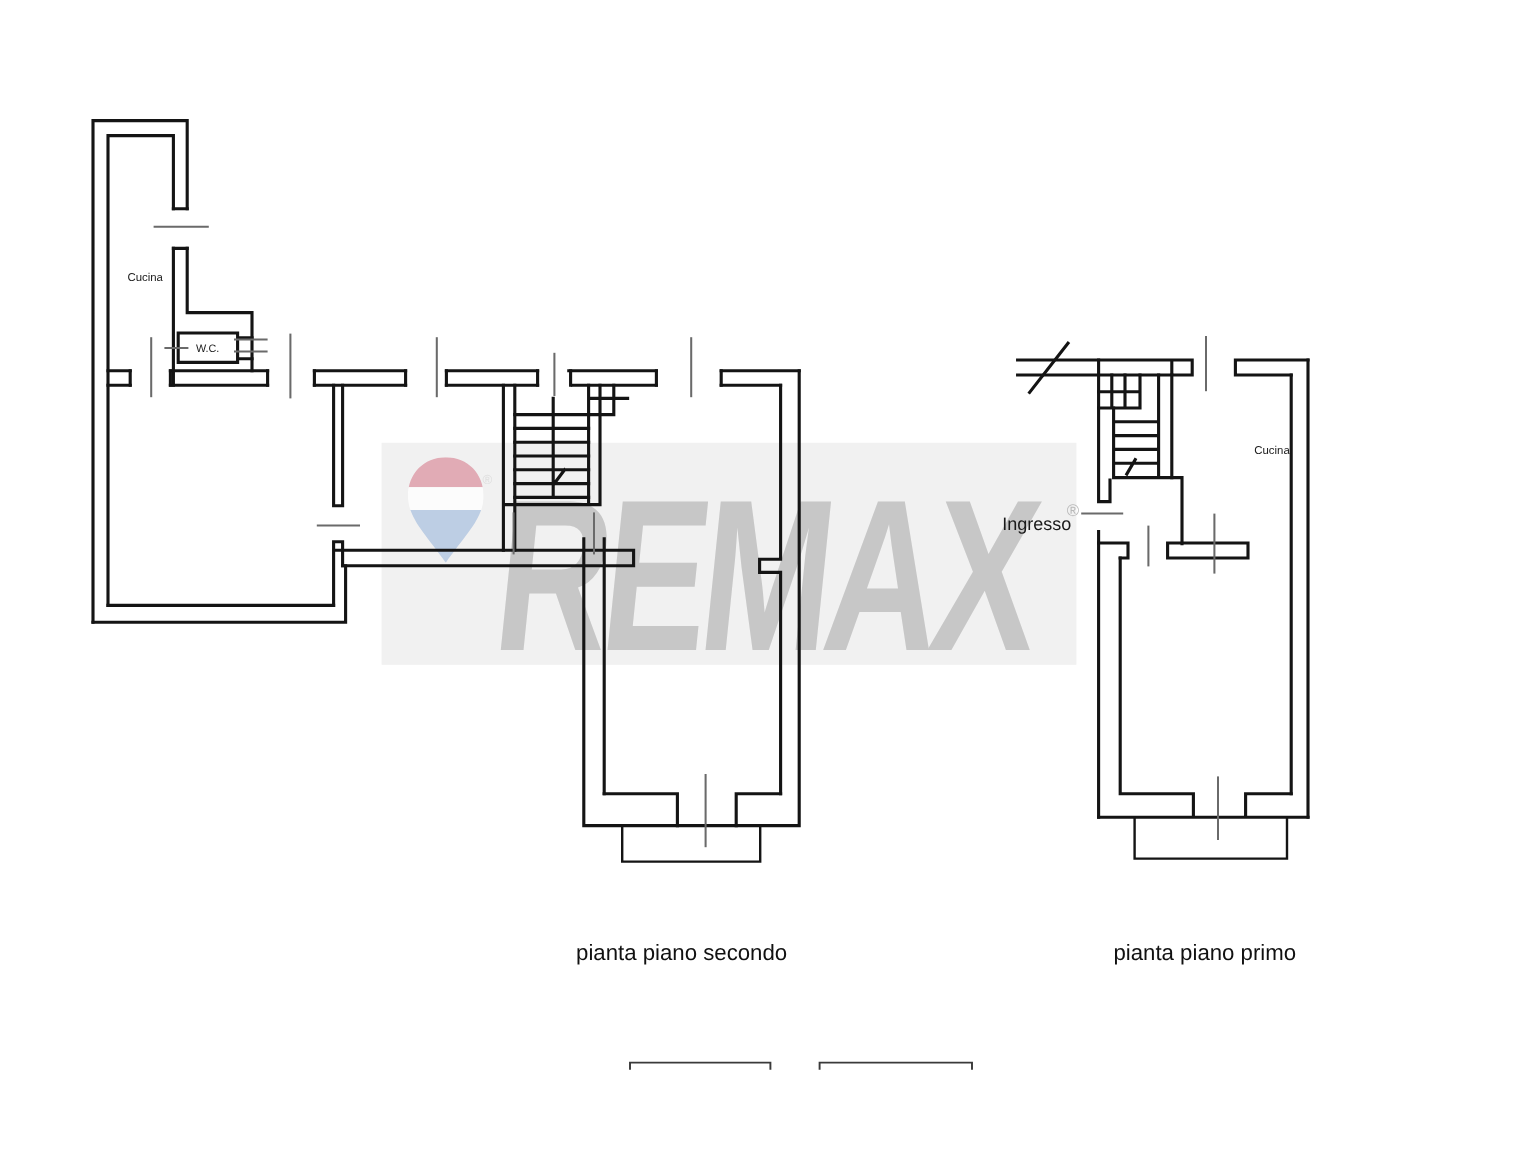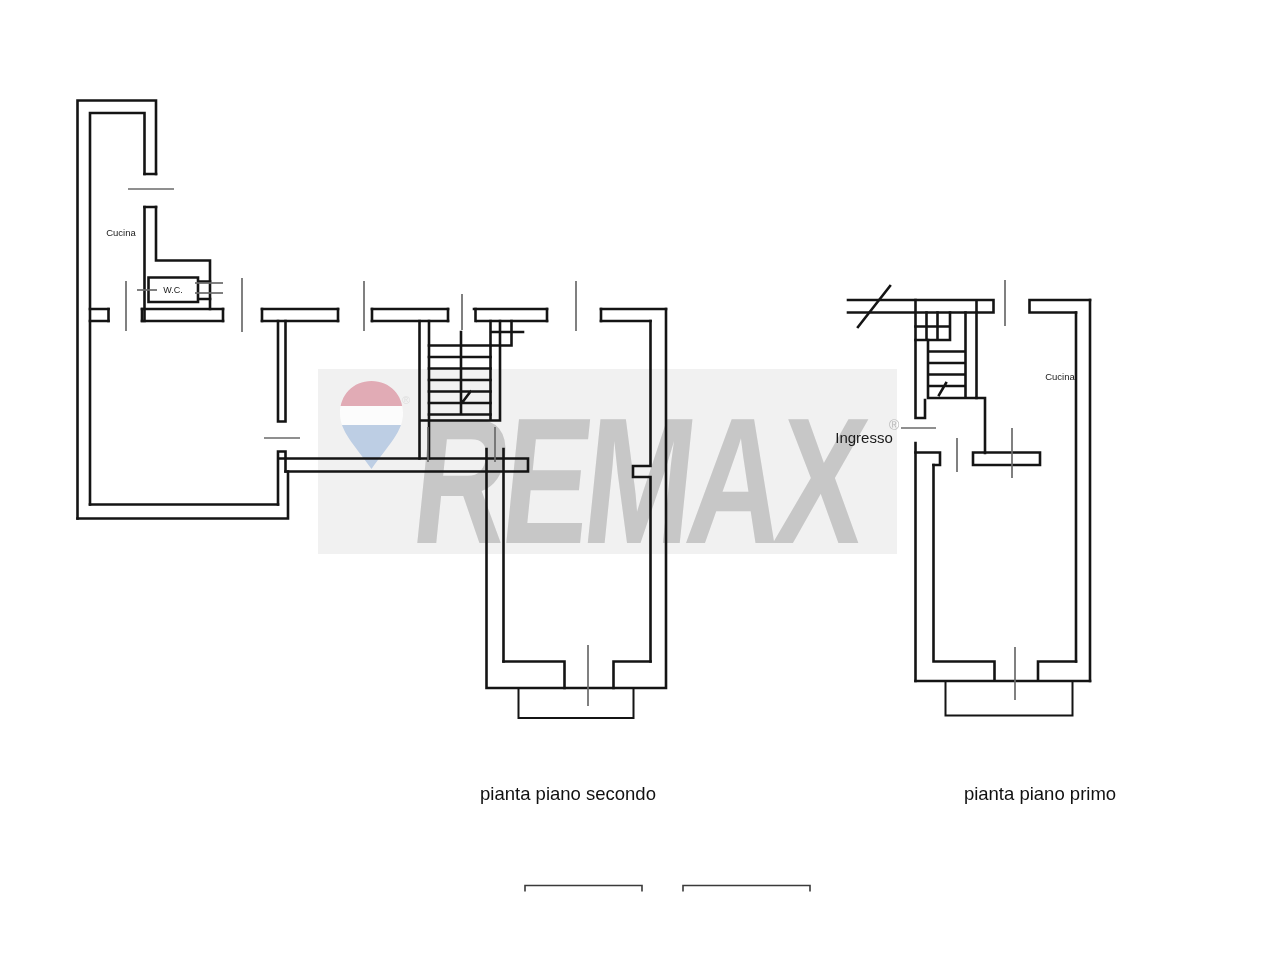--- a/index.html
+++ b/index.html
@@ -43,21 +43,21 @@
   .lbl-bagno{left:121px;top:232px;font-size:9.5px;}
   .lbl-wc{left:173px;top:290px;font-size:9px;}
   .lbl-cucina{left:1060px;top:376px;font-size:9.5px;}
   .lbl-ingresso{left:864px;top:437px;font-size:15px;}
   
   .caption{
     position:absolute;transform:translateX(-50%);
     font-size:18.5px;color:#111;white-space:nowrap;
   }
   .cap-secondo{left:568px;top:783px;text-align:right;}
-  .cap-primo{left:1004px;top:783px;margin-left:36px;}
+  .cap-primo{left:1004px;top:783px;}
 </style>
 </head>
 <body>
 
 <div class="sheet">
 
   <div class="wm-band"></div>
 
   <div class="wm-balloon">
     <svg width="67" height="90" viewBox="0 0 67 90" xmlns="http://www.w3.org/2000/svg">

